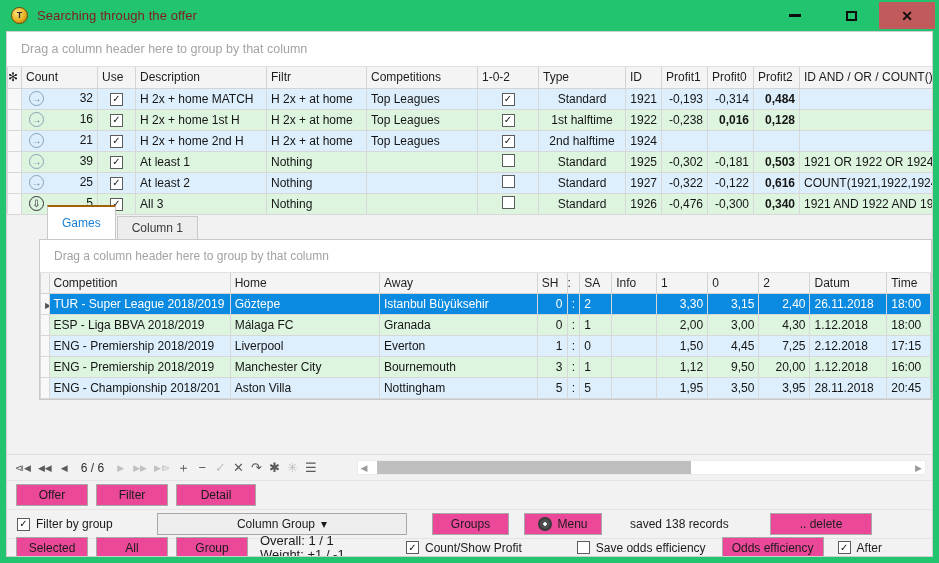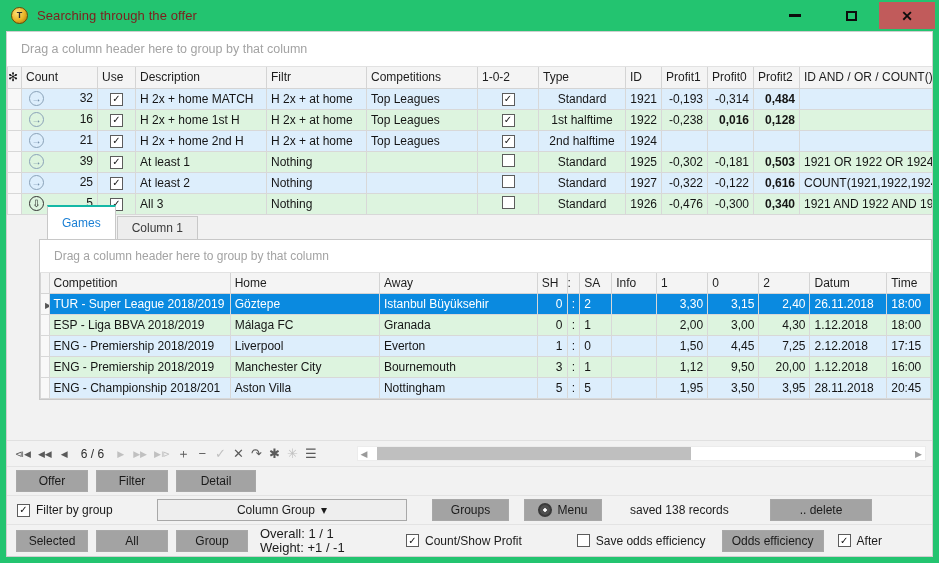--- a/index.html
+++ b/index.html
@@ -130,21 +130,21 @@
   .tabstrip { display: flex; align-items: flex-end; height: 24px; padding-left: 8px; background: transparent; }
   .tab {
     height: 23px; padding: 0 14px;
     display: flex; align-items: center;
     font-size: 12px; color: #3b3b3b;
     background: #ededed; border: 1px solid #c8c8c8; border-bottom: none;
     margin-right: 1px;
   }
   .tab.active {
     background: #ffffff; color: #1a7fd4;
-    border-top: 2px solid #14b8a6;
+    border-top: 2px solid #a16207;
     height: 34px;
   }
   #detailbody { background: #ffffff; border: 1px solid #c8c8c8; }
 
   
   #filler { flex: 1 1 auto; background: #f2f2f2; }
 
   
   #navbar {
     flex: 0 0 26px; height: 26px;
@@ -161,21 +161,21 @@
     background: #ffffff; border: 1px solid #ececec;
     display: flex; align-items: center; position: relative;
   }
   #hscroll .arrow { width: 13px; text-align: center; color: #9a9a9a; font-size: 9px; }
   #hscroll .track { flex: 1 1 auto; height: 13px; position: relative; }
   #hscroll .thumb { position: absolute; left: 6px; top: 0; width: 58%; height: 13px; background: #bfbfbf; }
 
   
   .btnrow { display: flex; align-items: center; background: #f2f2f2; border-top: 1px solid #e3e3e3; }
   .btn {
-    background: #a3a3a3; border: 1px solid #a8a8a8;
+    background: #ec4899; border: 1px solid #a8a8a8;
     font-size: 12px; color: #1b1b1b;
     display: flex; align-items: center; justify-content: center;
     height: 22px;
     text-align: right;
   }
   .chkwrap { display: flex; align-items: center; gap: 6px; font-size: 12px; color: #1b1b1b; }
   .combo {
     background: #eeeeee; border: 1px solid #a8a8a8; height: 22px;
     display: flex; align-items: center; justify-content: center;
     font-size: 12px; color: #1b1b1b; position: relative;
@@ -514,21 +514,21 @@
       </div>
       <div class="btn" style="width:77px;margin-left:25px">Groups</div>
       <div class="btn" style="width:78px;margin-left:15px">
         <span class="gear"></span>
         <span>Menu</span>
       </div>
       <div class="statustext" style="margin-left:28px;width:140px">saved 138 records</div>
       <div class="btn" style="width:102px">.. delete</div>
     </div>
 
-    <div class="btnrow" style="height:32px">
+    <div class="btnrow" style="height:18px">
       <div class="btn" style="width:72px;margin-left:9px">Selected</div>
       <div class="btn" style="width:72px;margin-left:8px">All</div>
       <div class="btn" style="width:72px;margin-left:8px">Group</div>
       <div class="twoline" style="margin-left:12px;width:130px">
         <div>Overall: 1 / 1</div>
         <div>Weight: +1 / -1</div>
       </div>
       <label class="chkwrap" style="margin-left:16px">
         <span class="cbox">✓</span>
         <span>Count/Show Profit</span>

